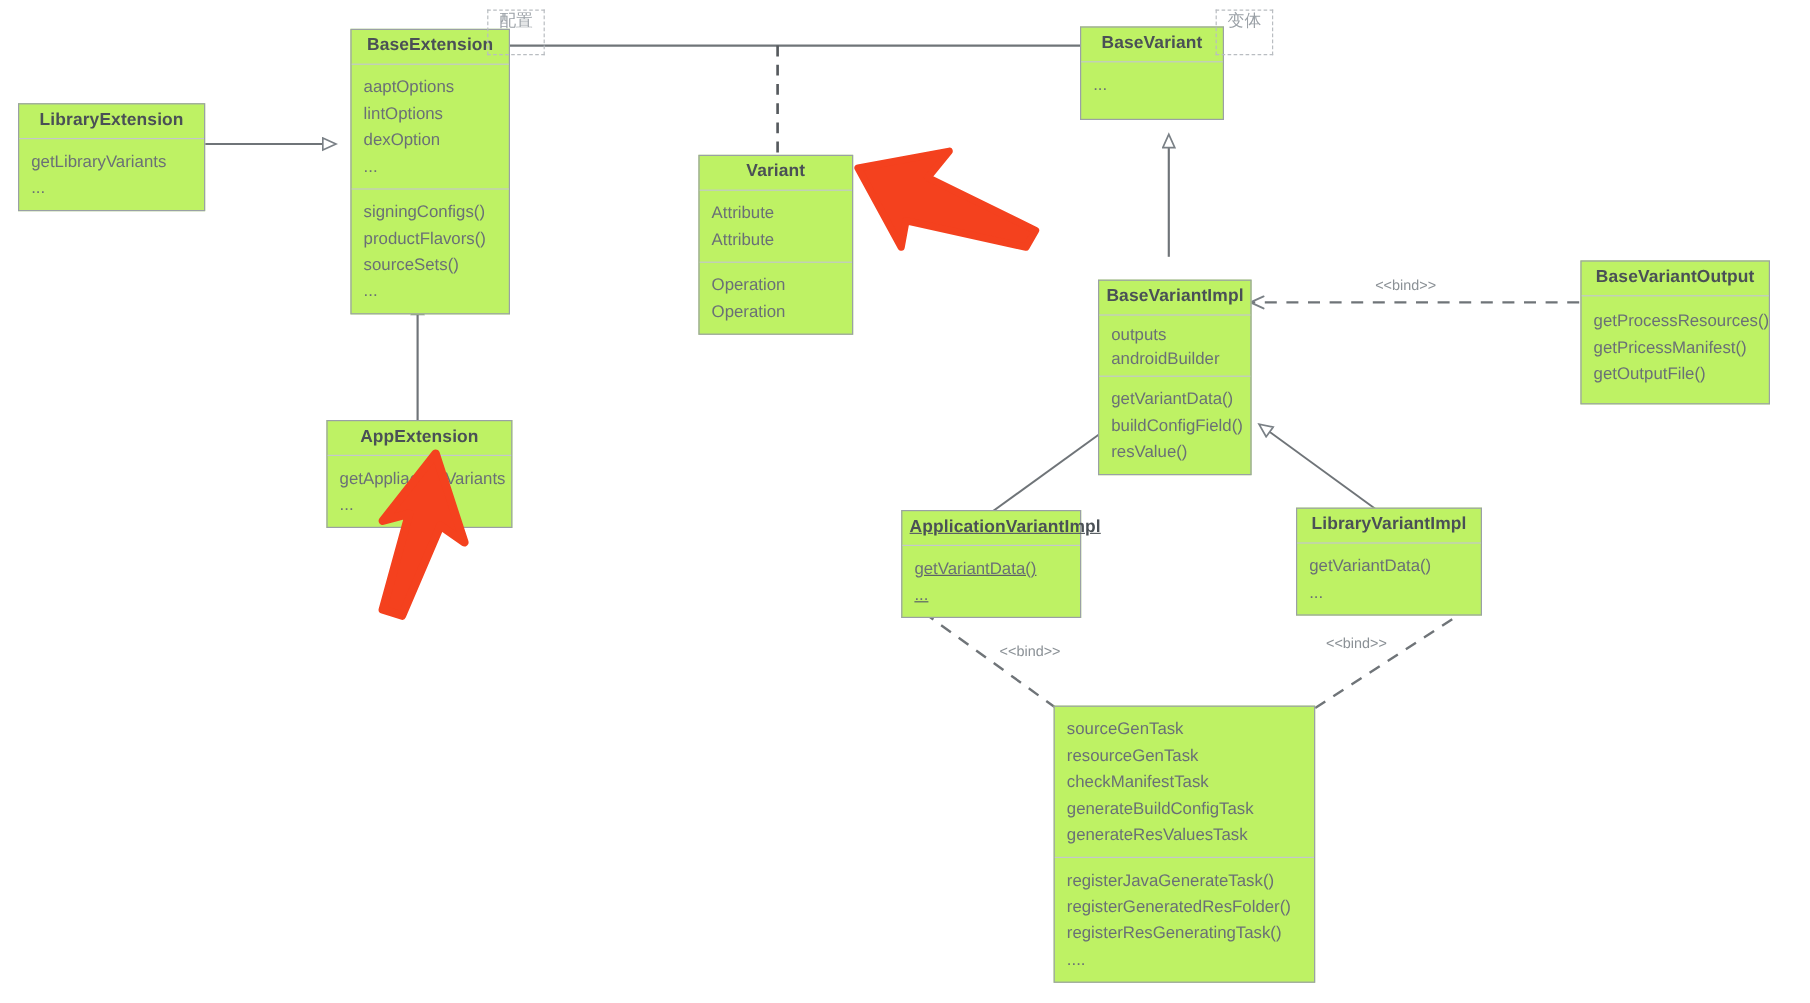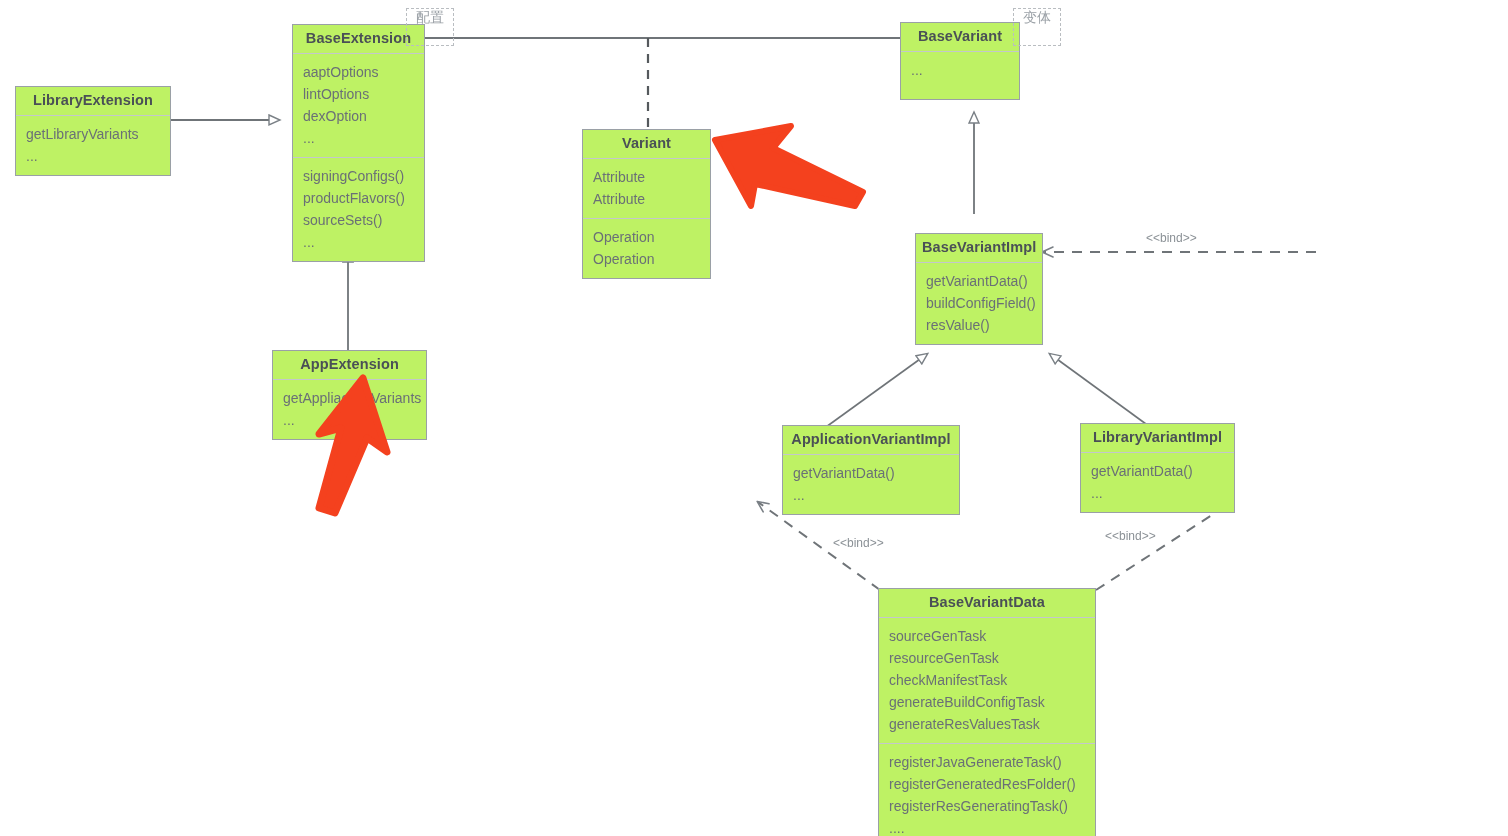--- a/index.html
+++ b/index.html
@@ -182,46 +182,57 @@
 
   <div class="uml" style="left:900px;top:22px;width:120px;">
     <div class="title">BaseVariant</div>
     <div class="compartment" style="height:47px;">
       <div class="member">...</div>
     </div>
   </div>
 
   <div class="uml" style="left:915px;top:213px;width:128px;margin-top:20px;">
     <div class="title">BaseVariantImpl</div>
+    <div class="compartment" style="padding-top:5px;padding-bottom:5px;">
+      <div class="member" style="line-height:20px;">outputs</div>
+      <div class="member" style="line-height:20px;">androidBuilder</div>
+    </div>
     <div class="compartment">
       <div class="member">getVariantData()</div>
       <div class="member">buildConfigField()</div>
       <div class="member">resValue()</div>
     </div>
   </div>
 
-
-  <div class="uml" style="left:782px;top:425px;width:178px;">
+  <div class="uml" style="left:1317px;top:217px;width:158px;">
+    <div class="title">BaseVariantOutput</div>
+    <div class="compartment" style="padding-top:9px;padding-bottom:14px;">
+      <div class="member">getProcessResources()</div>
+      <div class="member">getPricessManifest()</div>
+      <div class="member">getOutputFile()</div>
+    </div>
+  </div>
+
+  <div class="uml" style="left:751px;top:425px;width:150px;text-decoration:underline;">
     <div class="title">ApplicationVariantImpl</div>
     <div class="compartment">
       <div class="member">getVariantData()</div>
       <div class="member">...</div>
     </div>
   </div>
 
   <div class="uml" style="left:1080px;top:423px;width:155px;">
     <div class="title">LibraryVariantImpl</div>
     <div class="compartment">
       <div class="member">getVariantData()</div>
       <div class="member">...</div>
     </div>
   </div>
 
   <div class="uml" style="left:878px;top:588px;width:218px;">
-    <div class="title">BaseVariantData</div>
     <div class="compartment">
       <div class="member">sourceGenTask</div>
       <div class="member">resourceGenTask</div>
       <div class="member">checkManifestTask</div>
       <div class="member">generateBuildConfigTask</div>
       <div class="member">generateResValuesTask</div>
     </div>
     <div class="compartment">
       <div class="member">registerJavaGenerateTask()</div>
       <div class="member">registerGeneratedResFolder()</div>

